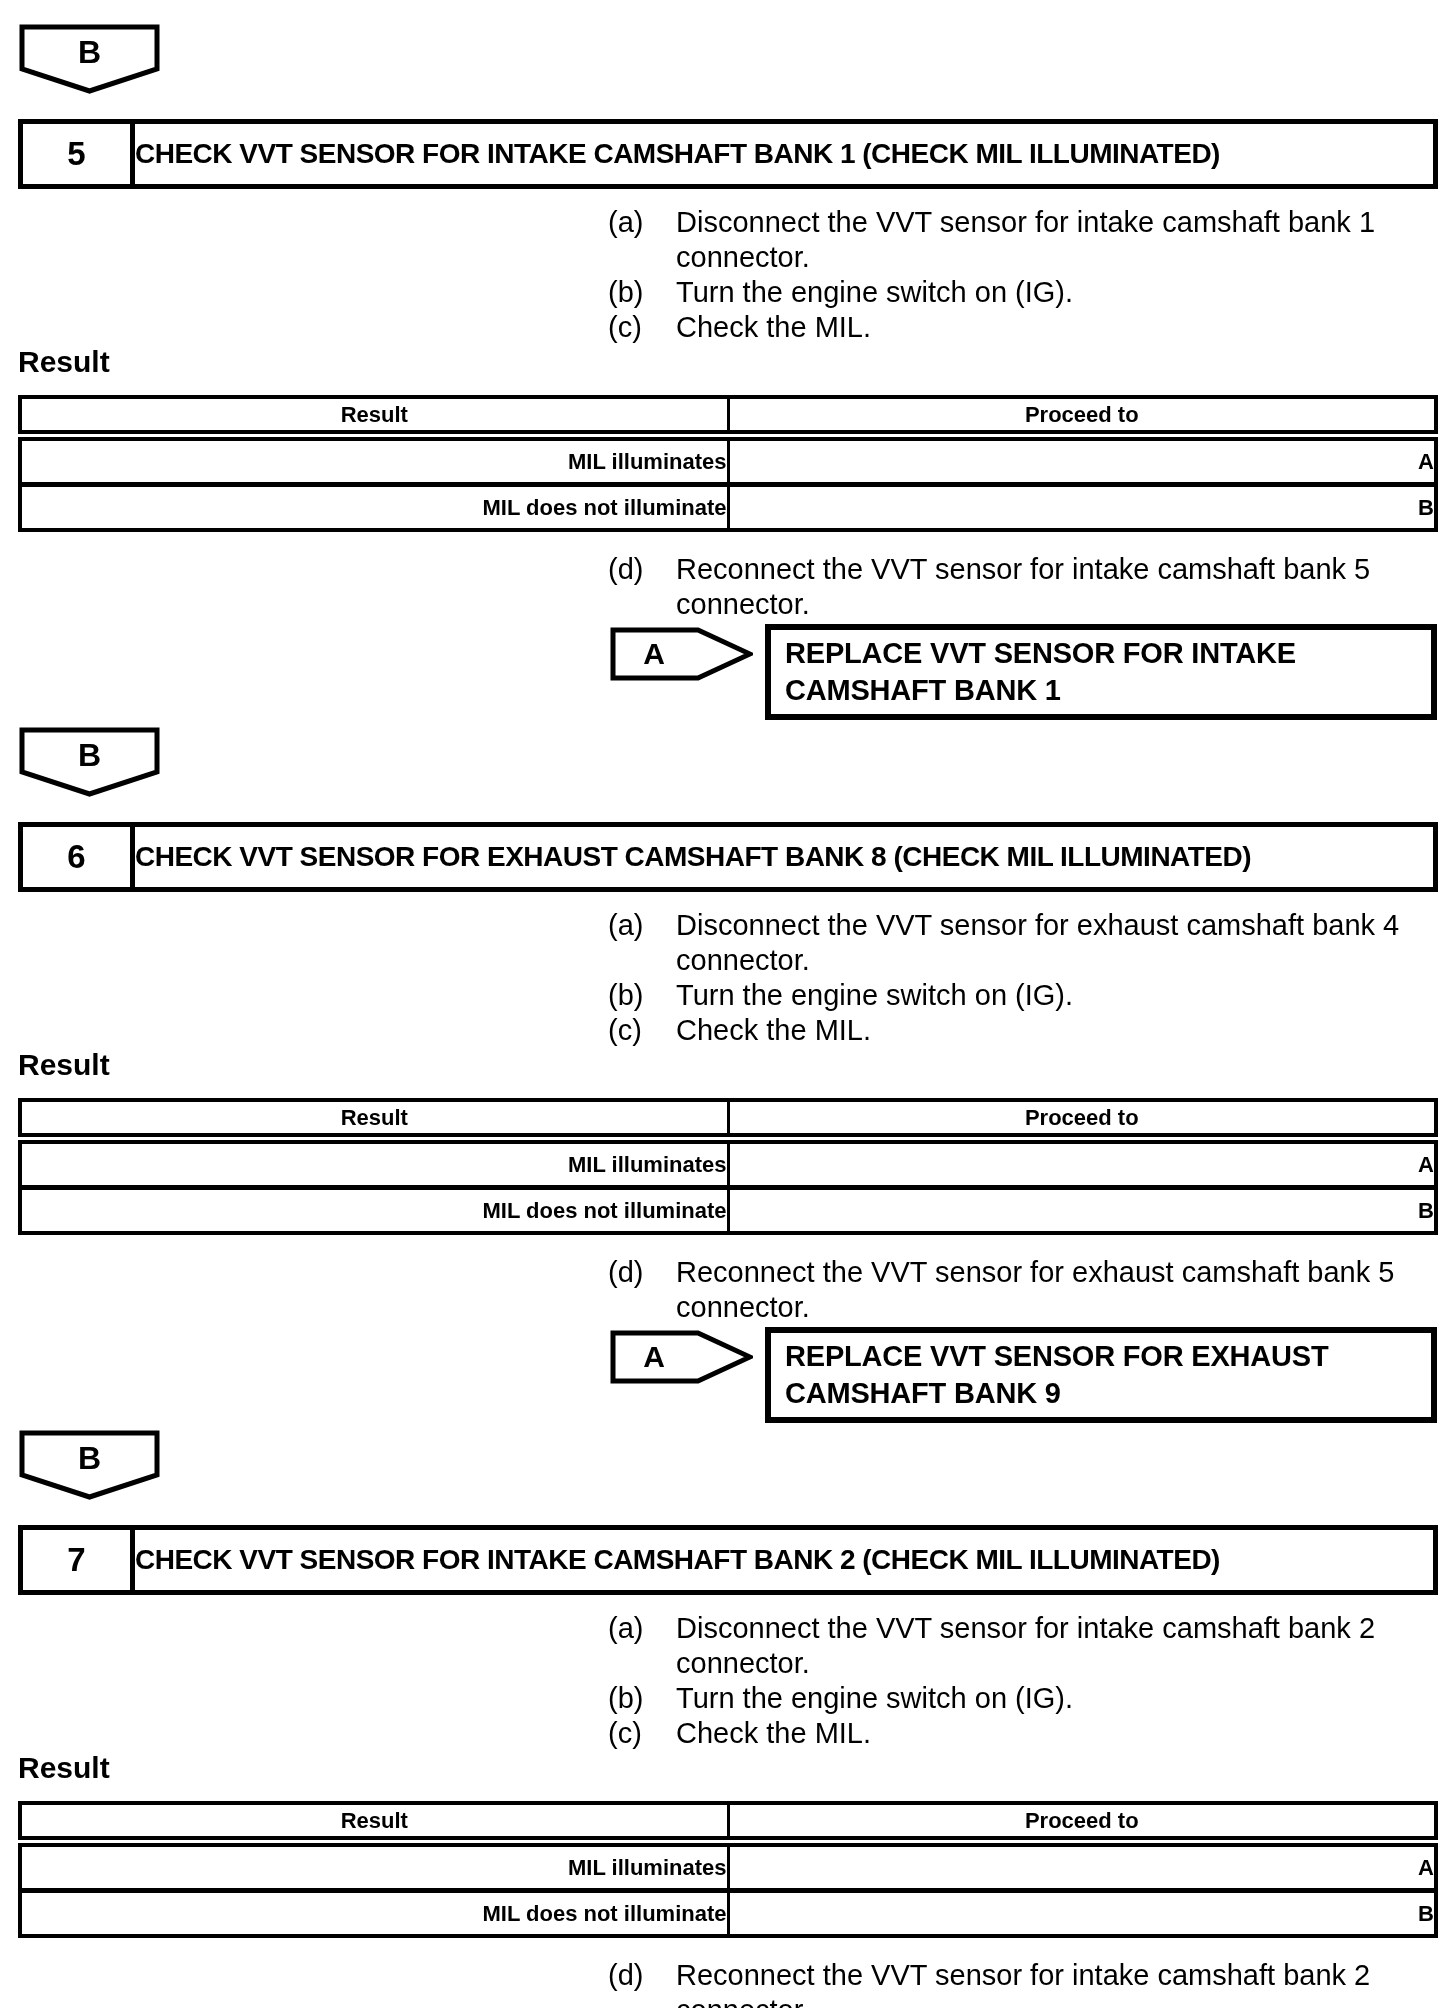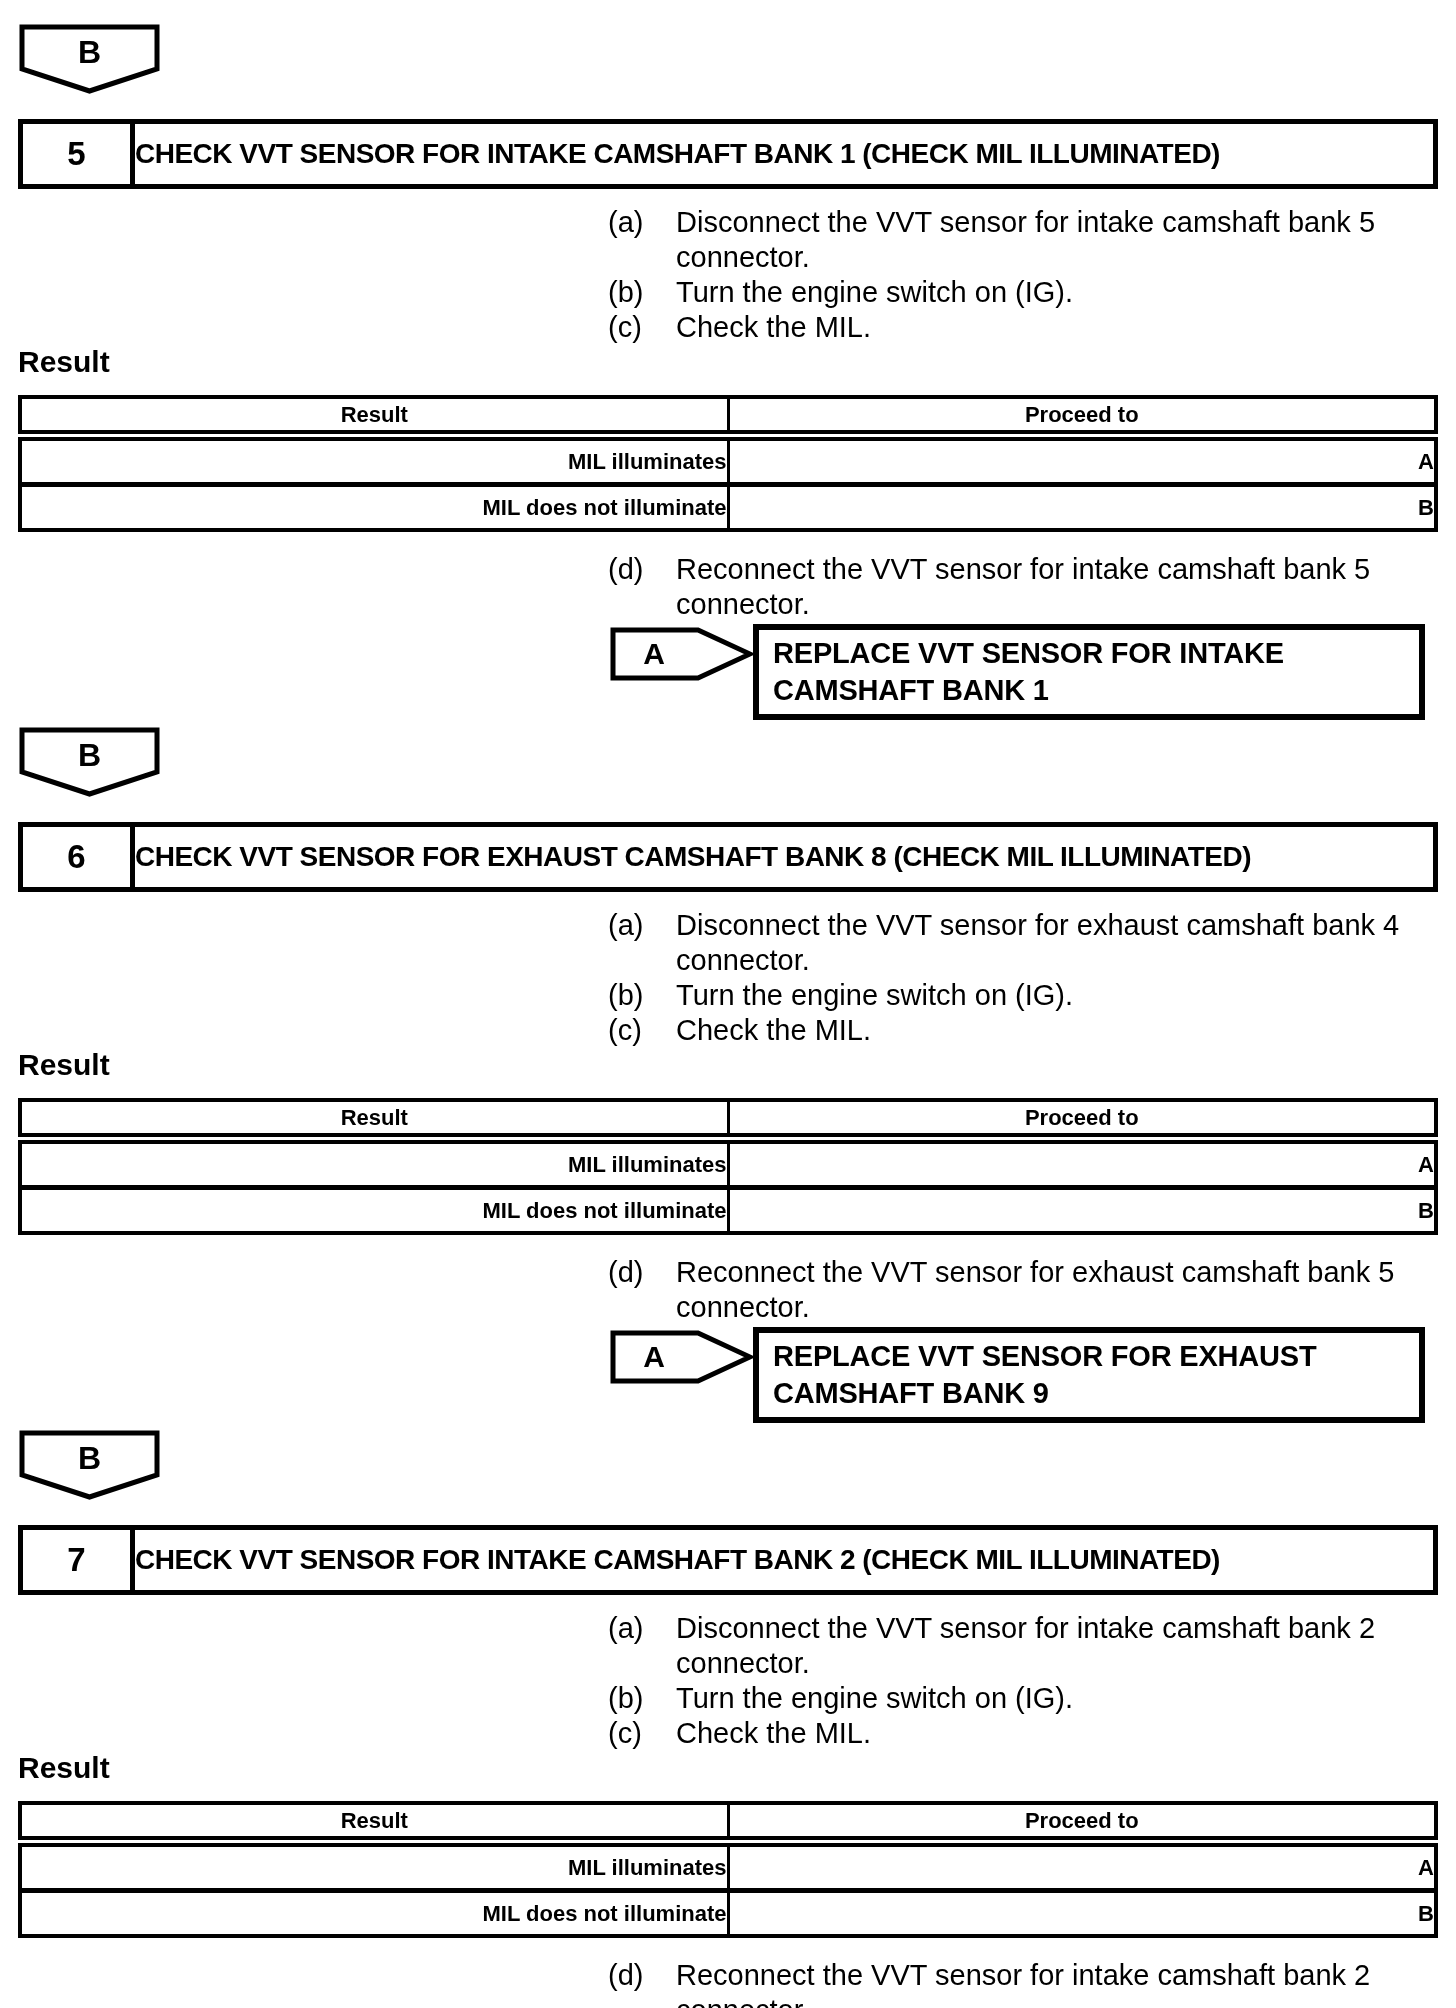--- a/index.html
+++ b/index.html
@@ -60,21 +60,21 @@
   
   .action-row{display:flex;align-items:flex-start;margin:0 0 7px 592px;}
   .connector-a{position:relative;width:143px;height:54px;flex:0 0 143px;margin-top:3px;}
   .connector-a svg{display:block;}
   .connector-a .label{
     position:absolute;left:0;top:0;width:88px;height:54px;
     display:flex;align-items:center;justify-content:center;
     font-size:30px;font-weight:bold;
   }
   .action-box{
-    box-sizing:border-box;border:6px solid #000;margin-left:0;
+    box-sizing:border-box;border:6px solid #000;margin-left:12px;
     width:672px;min-height:96px;padding:5px 14px;
     font-size:29px;font-weight:bold;line-height:37px;letter-spacing:-0.2px;
     display:flex;align-items:center;
   }
 </style>
 </head>
 <body>
 
 <div class="page">
 
@@ -86,21 +86,21 @@
   </div>
 
   <div class="section-header">
     <div class="num">5</div>
     <div class="title">CHECK VVT SENSOR FOR INTAKE CAMSHAFT BANK 1 (CHECK MIL ILLUMINATED)</div>
   </div>
 
   <div class="steps">
     <div class="step">
       <span class="marker">(a)</span>
-      <span class="text">Disconnect the VVT sensor for intake camshaft bank 5 connector.</span>
+      <span class="text">Disconnect the VVT sensor for intake camshaft bank 1 connector.</span>
     </div>
     <div class="step">
       <span class="marker">(b)</span>
       <span class="text">Turn the engine switch on (IG).</span>
     </div>
     <div class="step">
       <span class="marker">(c)</span>
       <span class="text">Check the MIL.</span>
     </div>
   </div>

